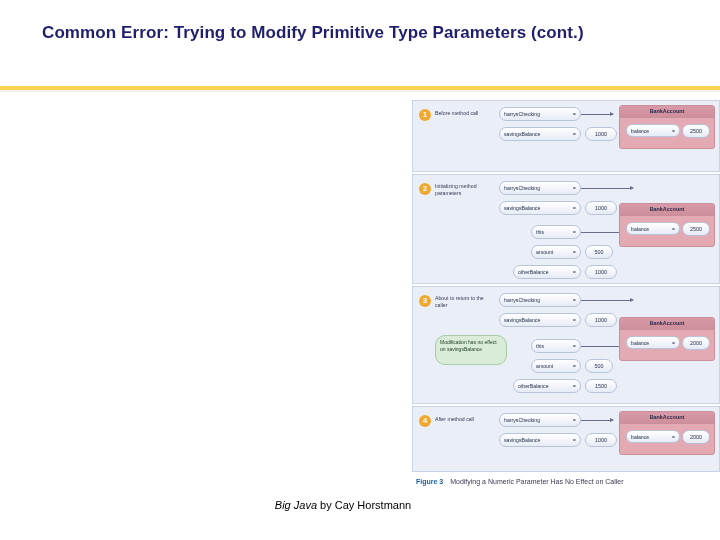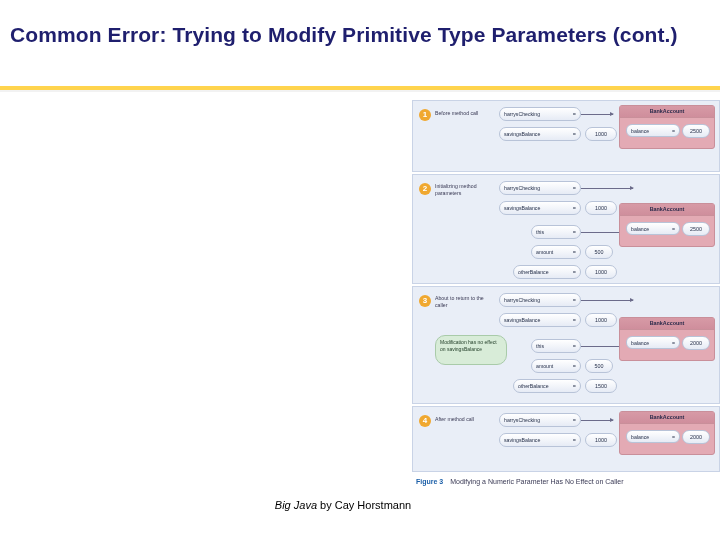--- a/index.html
+++ b/index.html
@@ -22,25 +22,26 @@
   .title-block {
     position: absolute;
     left: 0;
     top: 0;
     width: 720px;
     height: 86px;
     box-sizing: border-box;
     padding: 22px 18px 0 10px;
   }
   .title-text {
-    font-size: 21px;
+    font-size: 17px;
     font-weight: bold;
     color: #1f1f6e;
     line-height: 1.28;
     letter-spacing: 0.1px;
+    margin-left: 32px;
   }
   .title-rule {
     position: absolute;
     left: 0;
     top: 86px;
     width: 720px;
     height: 4px;
     background: #ffd44d;
   }
   .title-rule-shadow {

